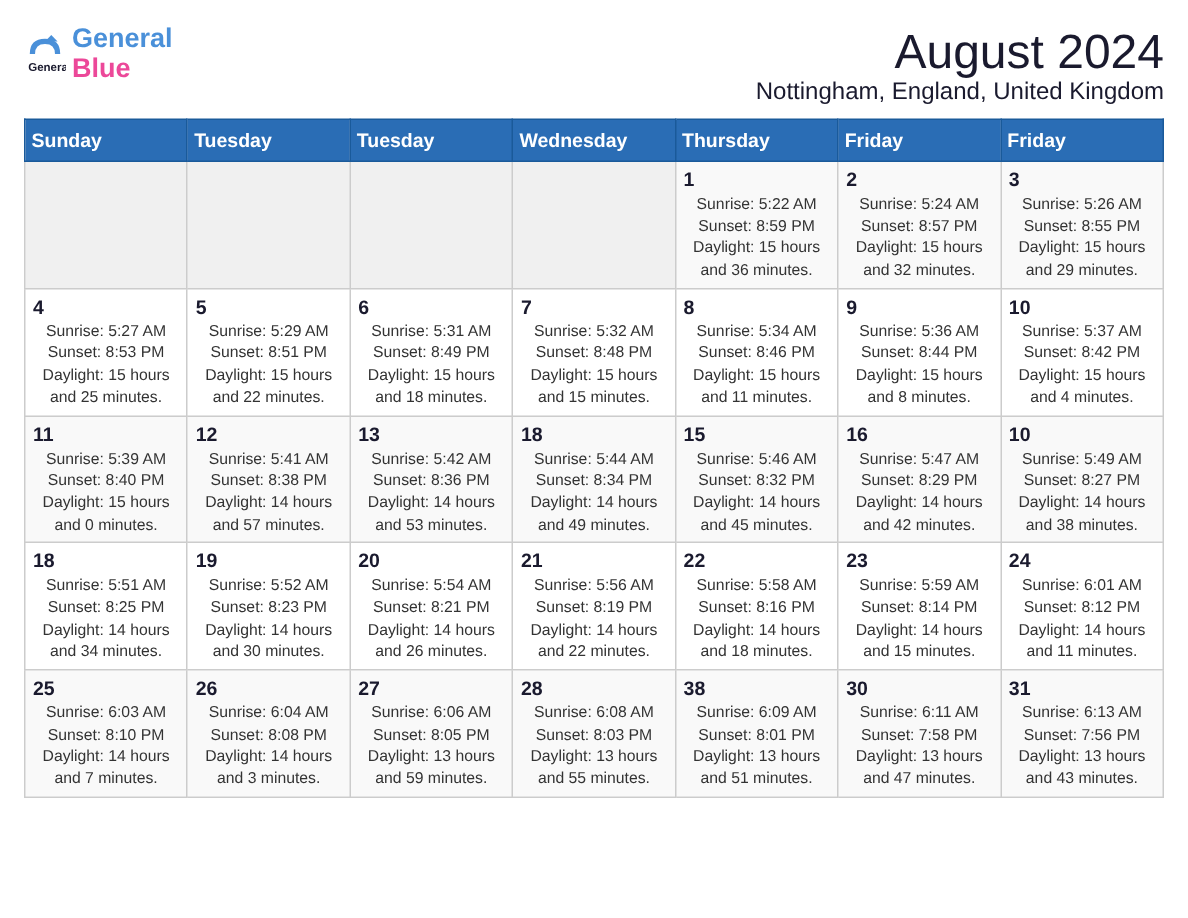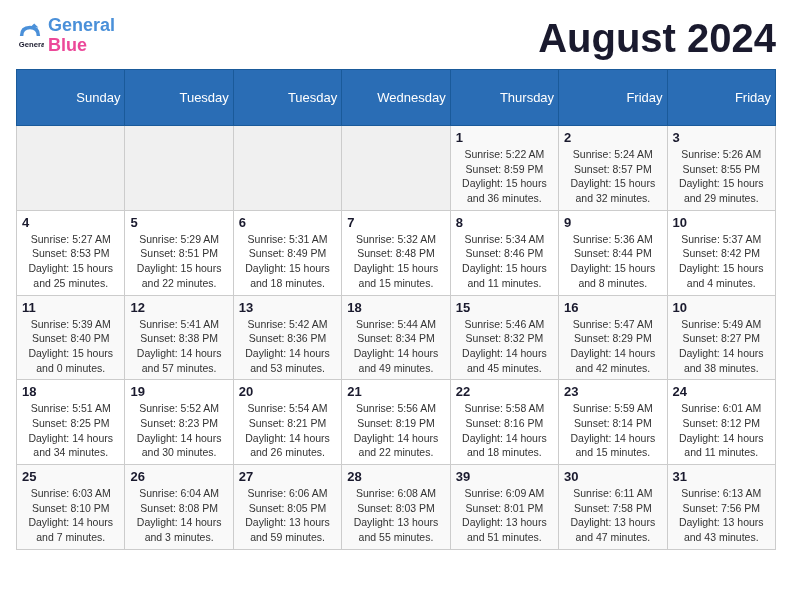--- a/index.html
+++ b/index.html
@@ -31,40 +31,40 @@
       color: #4a90d9;
     }
     .logo-icon {
       width: 28px;
       height: 28px;
     }
     .title-area {
       text-align: right;
     }
     .month-year {
-      font-size: 40px;
-      font-weight: bold;
+      font-size: 32px;
+      font-weight: normal;
       color: #1a1a2e;
     }
     .location {
       font-size: 16px;
       color: #1a1a2e;
       font-weight: 500;
     }
     .calendar {
       width: 100%;
       border-collapse: collapse;
       font-size: 11px;
     }
     .calendar thead th {
       background: #2a6db5;
       color: #fff;
-      font-weight: normal;
-      text-align: right;
-      padding: 20px 4px;
+      font-weight: bold;
+      text-align: left;
+      padding: 6px 4px;
       font-size: 13px;
       border: 1px solid #1a5a9a;
     }
     .calendar tbody td {
       vertical-align: top;
       border: 1px solid #ccc;
       padding: 4px 5px;
       width: 108px;
       min-height: 80px;
       background: #fff;
@@ -105,20 +105,21 @@
     </svg>
     <div>
       <div class="logo-text">
         <span>General</span><br>
         <span style="color:#ec4899">Blue</span>
       </div>
     </div>
   </div>
   <div class="title-area">
     <div class="month-year">August 2024</div>
+    <div class="location">Nottingham, England, United Kingdom</div>
   </div>
 </div>
 
 <table class="calendar">
   <thead>
     <tr>
     <th>Sunday</th>
         <th>Tuesday</th>
         <th>Tuesday</th>
         <th>Wednesday</th>
@@ -247,21 +248,21 @@
         </td>
         <td>
           <span class="day-number">27</span>
           <div class="day-info">Sunrise: 6:06 AM<br>Sunset: 8:05 PM<br>Daylight: 13 hours<br>and 59 minutes.</div>
         </td>
         <td>
           <span class="day-number">28</span>
           <div class="day-info">Sunrise: 6:08 AM<br>Sunset: 8:03 PM<br>Daylight: 13 hours<br>and 55 minutes.</div>
         </td>
         <td>
-          <span class="day-number">39</span>
+          <span class="day-number">38</span>
           <div class="day-info">Sunrise: 6:09 AM<br>Sunset: 8:01 PM<br>Daylight: 13 hours<br>and 51 minutes.</div>
         </td>
         <td>
           <span class="day-number">30</span>
           <div class="day-info">Sunrise: 6:11 AM<br>Sunset: 7:58 PM<br>Daylight: 13 hours<br>and 47 minutes.</div>
         </td>
         <td>
           <span class="day-number">31</span>
           <div class="day-info">Sunrise: 6:13 AM<br>Sunset: 7:56 PM<br>Daylight: 13 hours<br>and 43 minutes.</div>
         </td>

